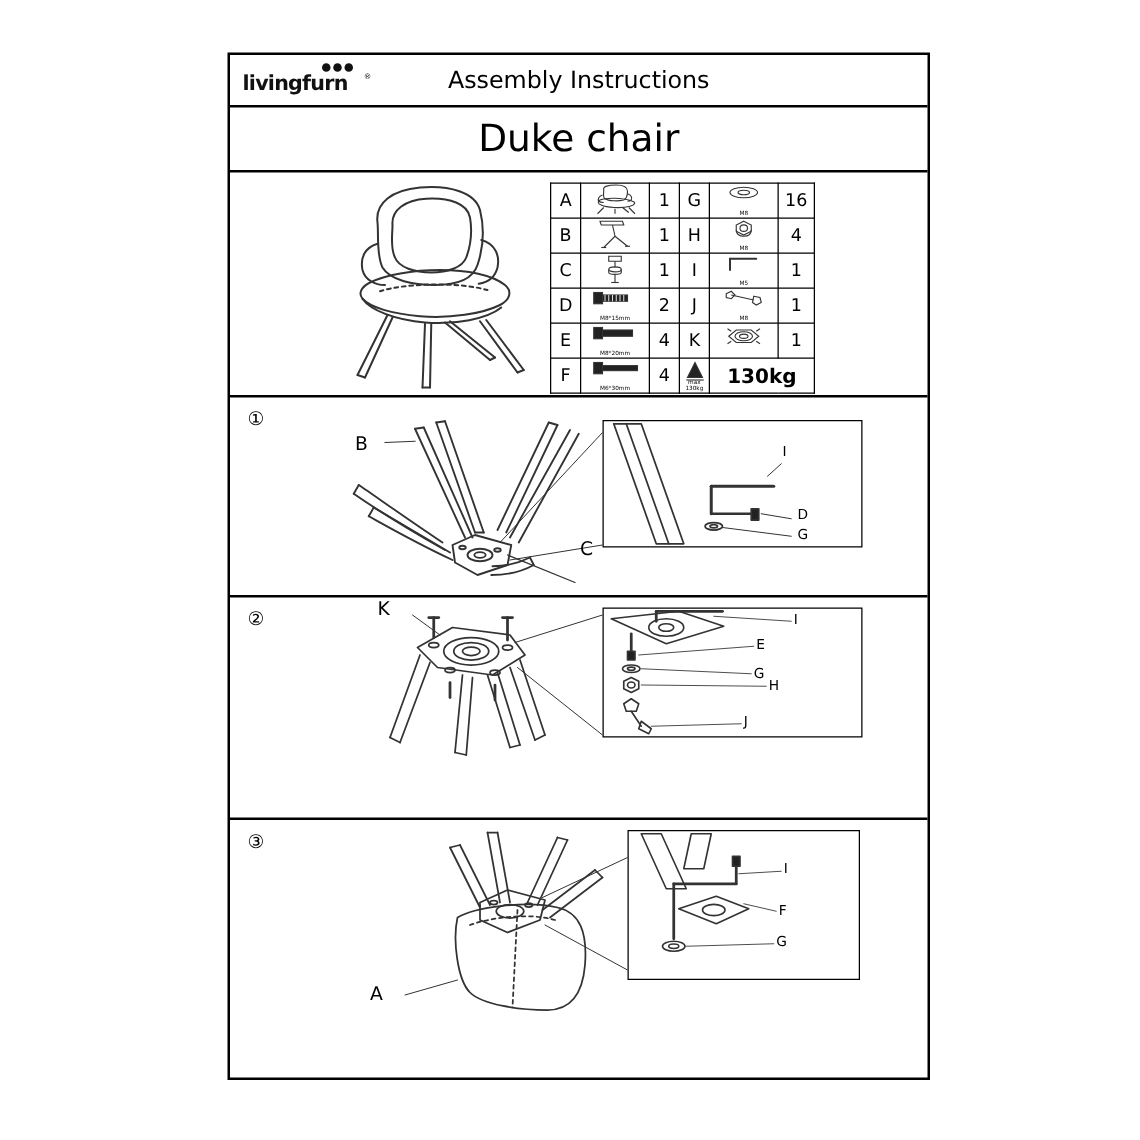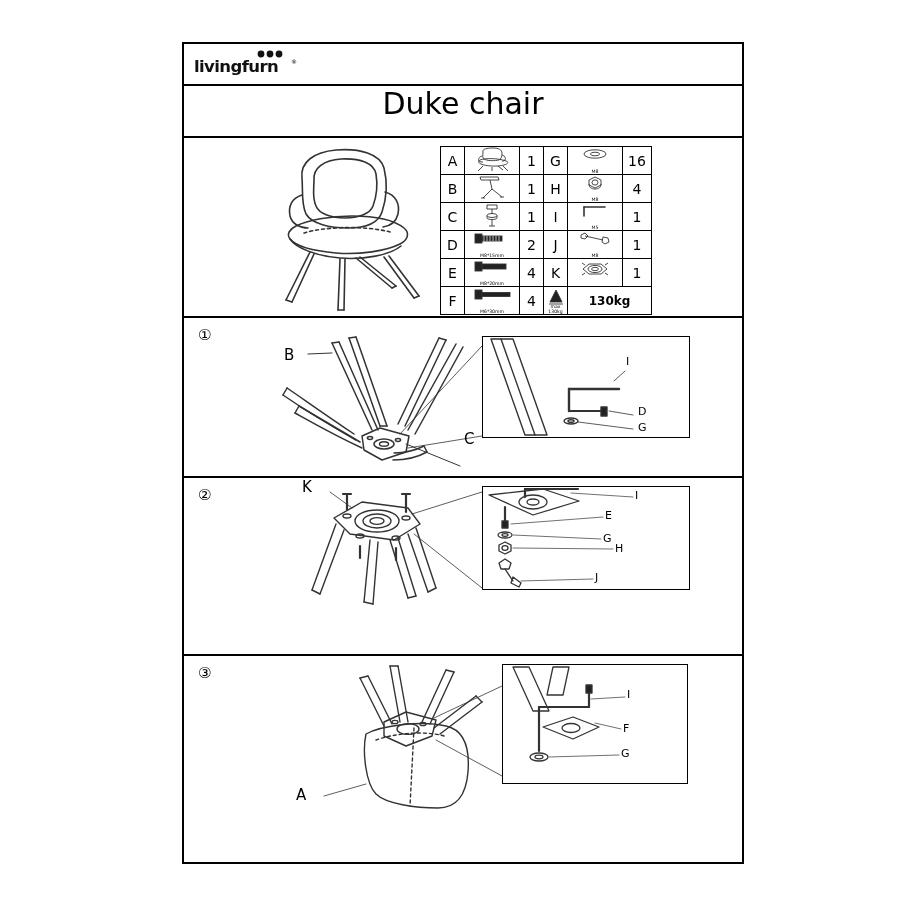--- a/index.html
+++ b/index.html
@@ -68,21 +68,21 @@
     top: 9px;
     text-align: center;
     font-size: 19px;
     font-family: "DejaVu Sans", sans-serif;
   }
   .hdr-row2 {
     height: 52px;
     border-bottom: 2px solid #000;
     box-sizing: border-box;
     display: flex;
-    align-items: flex-start;
+    align-items: center;
     justify-content: center;
   }
   .product-name {
     font-size: 30px;
     font-family: "DejaVu Sans", sans-serif;
   }
   
   .parts-section {
     position: relative;
     height: 180px;
@@ -121,21 +121,21 @@
   .partpic svg { display: block; margin: 0 auto; }
   .sublabel {
     position: absolute;
     left: 0; right: 0;
     bottom: 0px;
     font-size: 4.6px;
     text-align: center;
     line-height: 5px;
   }
   .kg-cell {
-    font-size: 12px;
+    font-size: 16px;
     font-weight: bold;
   }
   
   .step {
     position: relative;
     box-sizing: border-box;
     border-bottom: 2px solid #000;
   }
   .step-1 { height: 160px; }
   .step-2 { height: 178px; }
@@ -172,20 +172,21 @@
   <div class="hdr-row1">
     <div class="logo-wrap">
       <svg class="logo-dots" viewBox="0 0 30 8">
         <circle cx="4" cy="4" r="3.4" fill="#111"></circle>
         <circle cx="13" cy="4" r="3.4" fill="#111"></circle>
         <circle cx="22" cy="4" r="3.4" fill="#111"></circle>
       </svg>
       <div class="logo-text">livingfurn</div>
       <div class="logo-reg">®</div>
     </div>
+    <div class="hdr-title">Assembly Instructions</div>
   </div>
 
   <div class="hdr-row2">
     <div class="product-name">Duke chair</div>
   </div>
 
   <div class="parts-section">
 
     <svg class="chair-img" viewBox="0 0 210 175">
       <g fill="none" stroke="#333" stroke-width="1.6" stroke-linejoin="round" stroke-linecap="round">

